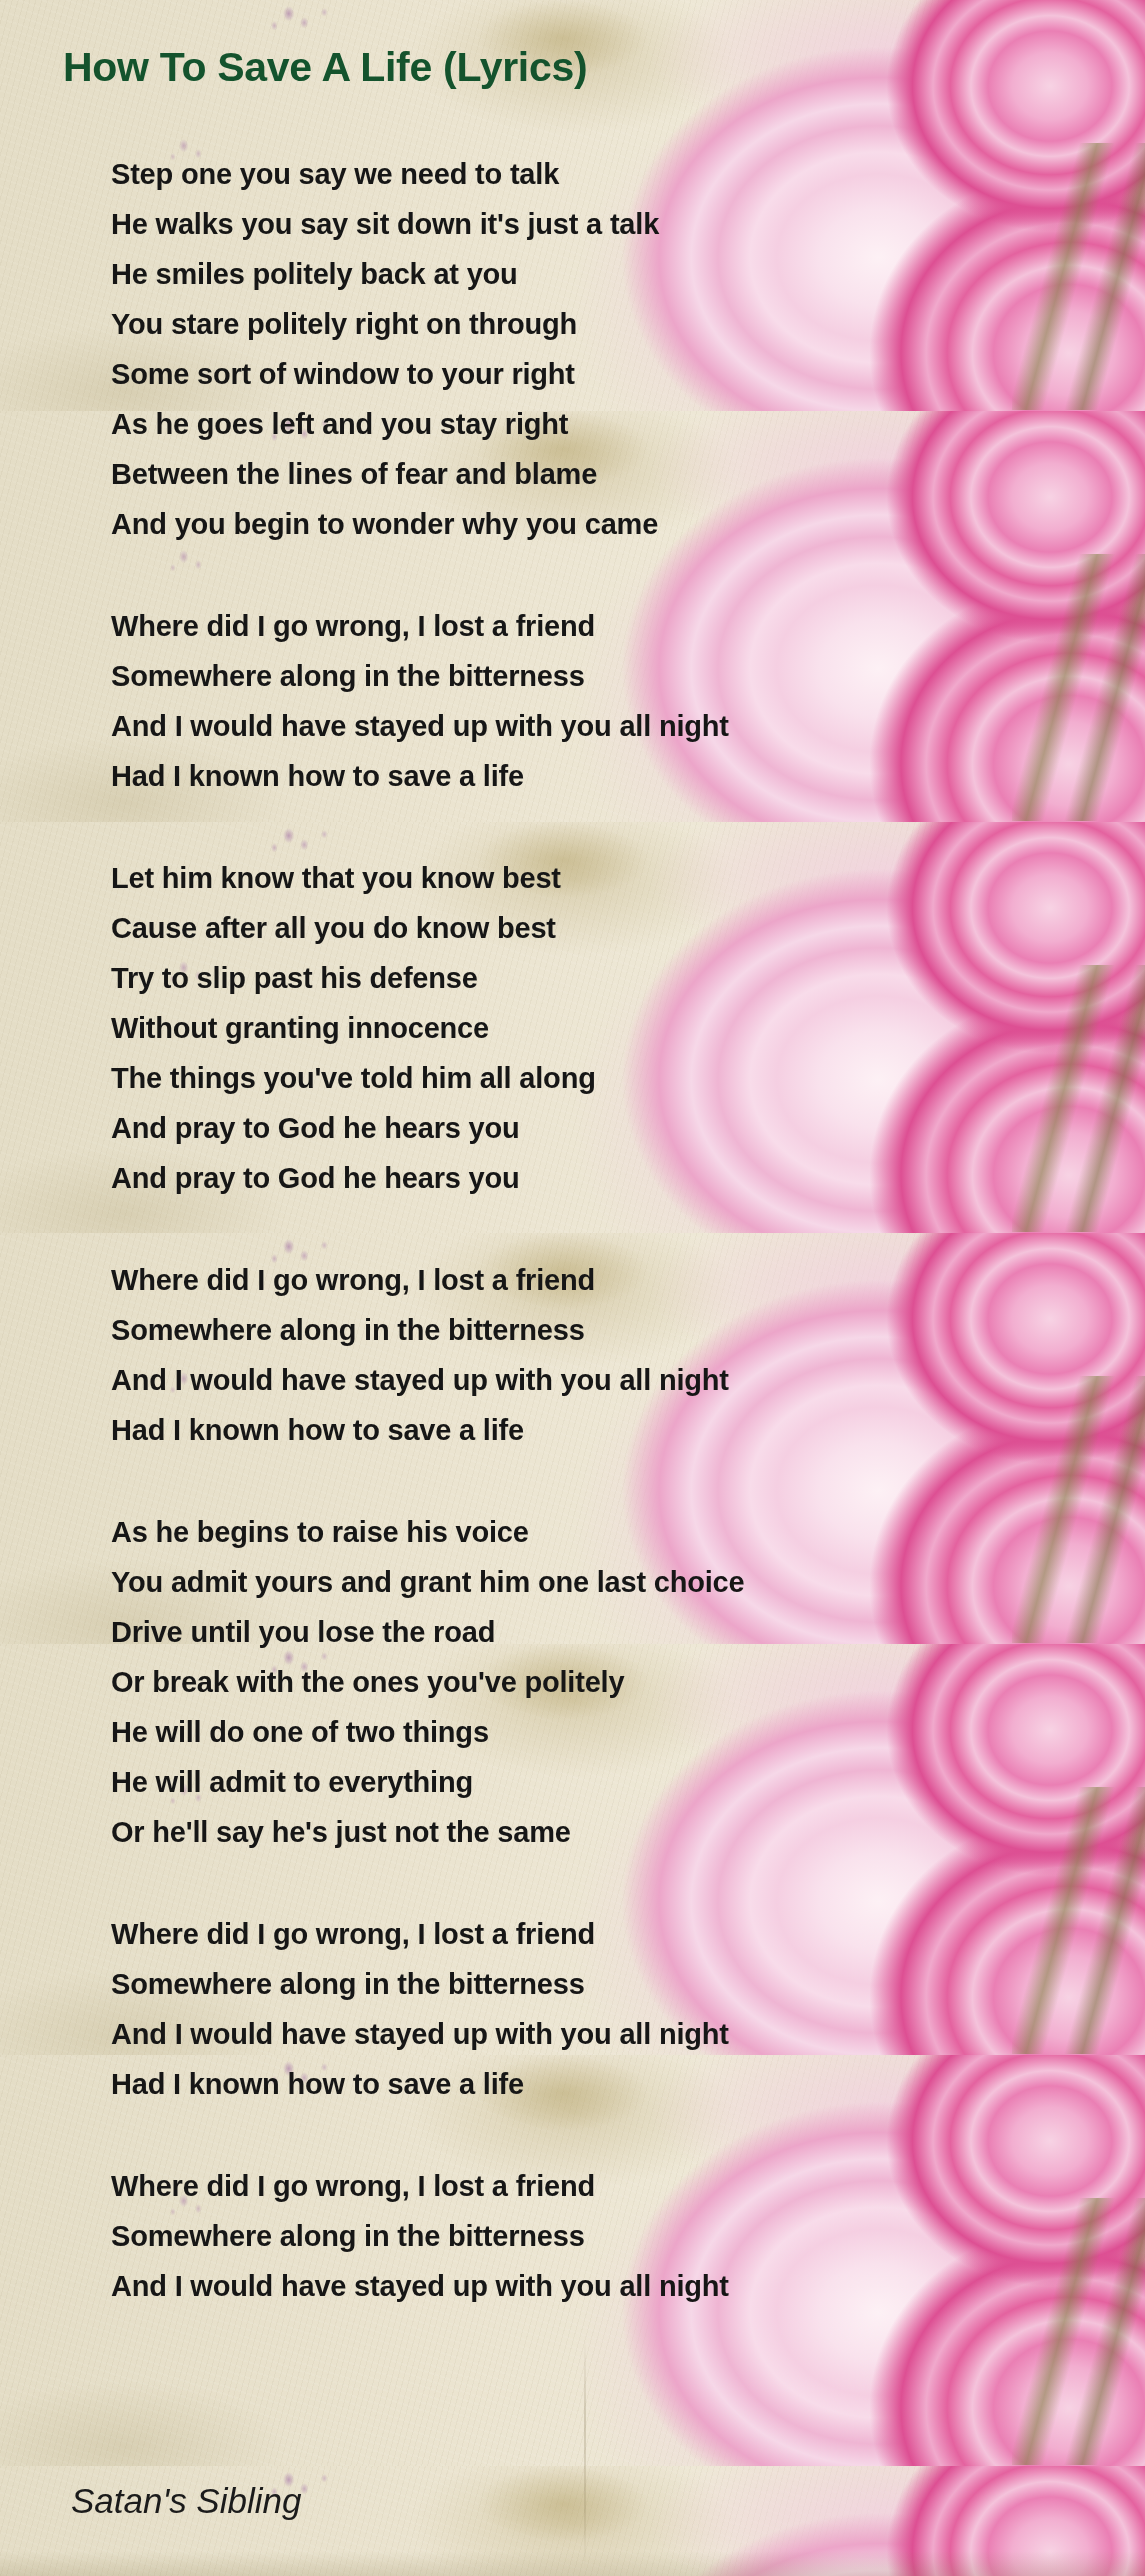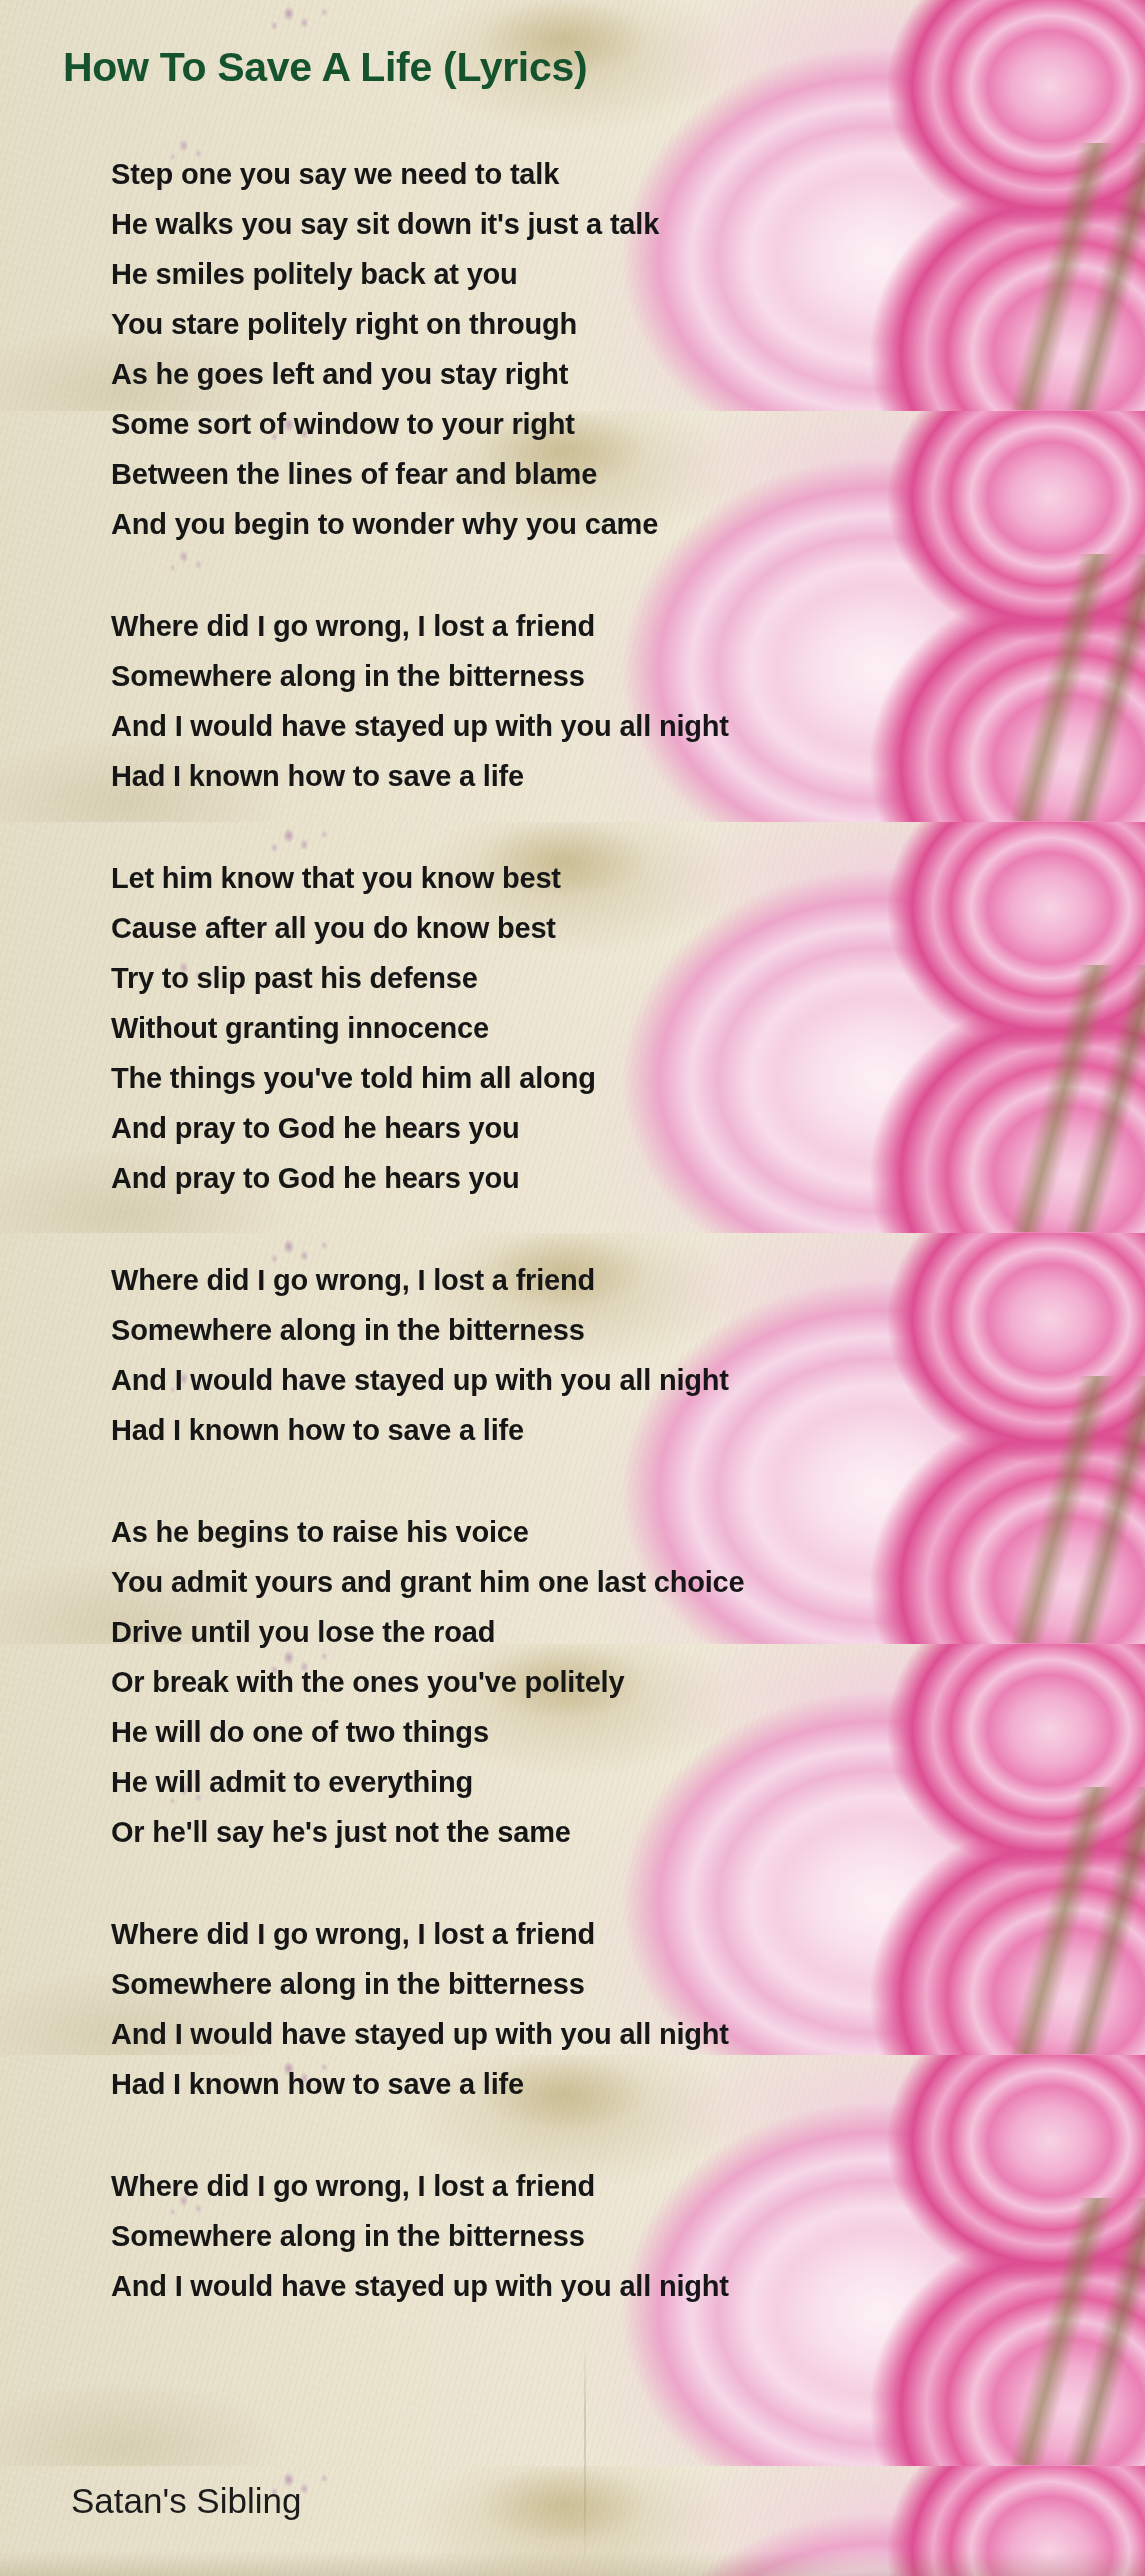--- a/index.html
+++ b/index.html
@@ -68,21 +68,21 @@
   }
   .lyrics{position:absolute;left:63px;top:149px;margin-left:48px;}
   .stanza{margin:0 0 52px 0;}
   .stanza.gap-large{margin-top:42px;}
   .line{
     margin:0;font-size:29px;font-weight:700;line-height:50px;
     color:#161616;white-space:nowrap;letter-spacing:-0.2px;
   }
   .author{
     position:absolute;left:71px;top:2481px;margin:0;
-    font-size:35px;font-weight:400;color:#1b1b1b;
+    font-size:35px;font-style:italic;font-weight:400;color:#1b1b1b;
   }
 </style>
 </head>
 <body>
 
 <div class="page">
 
   <div class="bg">
     <div class="bg-tile"></div>
     <div class="bg-tile"></div>
@@ -97,22 +97,22 @@
 
   <h1 class="title">How To Save A Life (Lyrics)</h1>
 
   <div class="lyrics">
 
     <section class="stanza">
       <p class="line">Step one you say we need to talk</p>
       <p class="line">He walks you say sit down it's just a talk</p>
       <p class="line">He smiles politely back at you</p>
       <p class="line">You stare politely right on through</p>
+      <p class="line">Some sort of window to your right</p>
       <p class="line">As he goes left and you stay right</p>
-      <p class="line">Some sort of window to your right</p>
       <p class="line">Between the lines of fear and blame</p>
       <p class="line">And you begin to wonder why you came</p>
     </section>
 
     <section class="stanza">
       <p class="line">Where did I go wrong, I lost a friend</p>
       <p class="line">Somewhere along in the bitterness</p>
       <p class="line">And I would have stayed up with you all night</p>
       <p class="line">Had I known how to save a life</p>
     </section>

